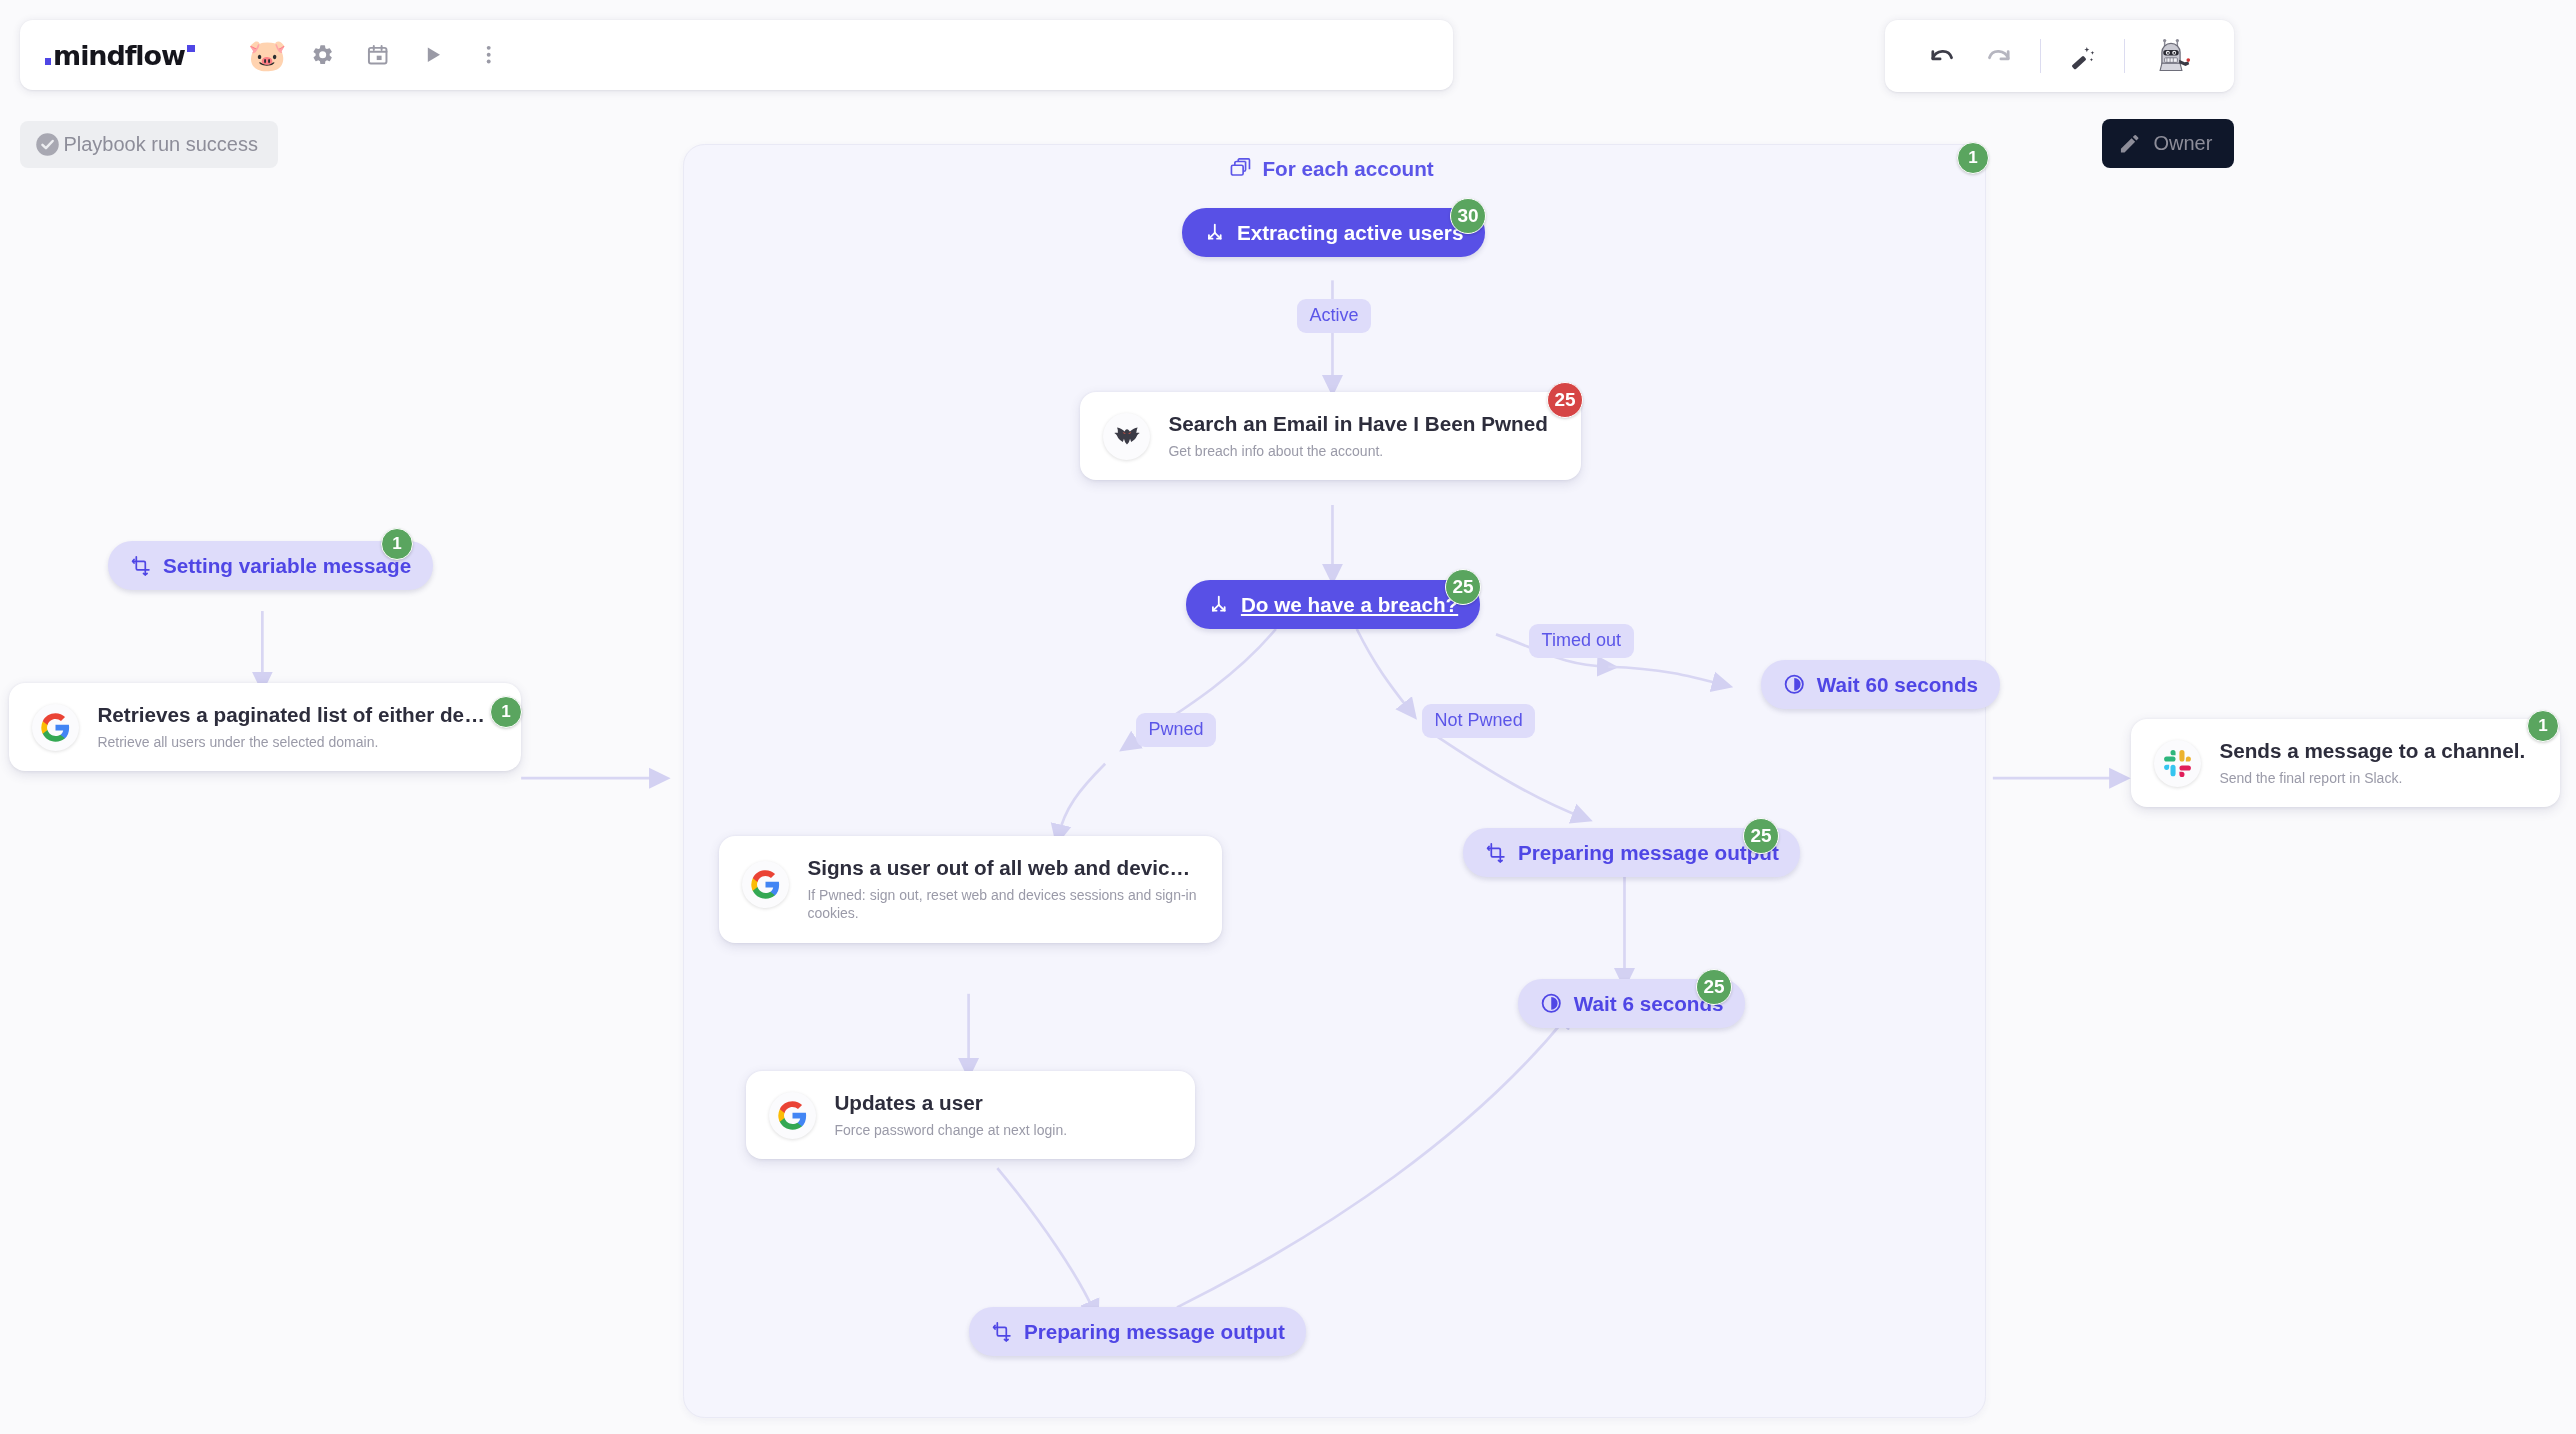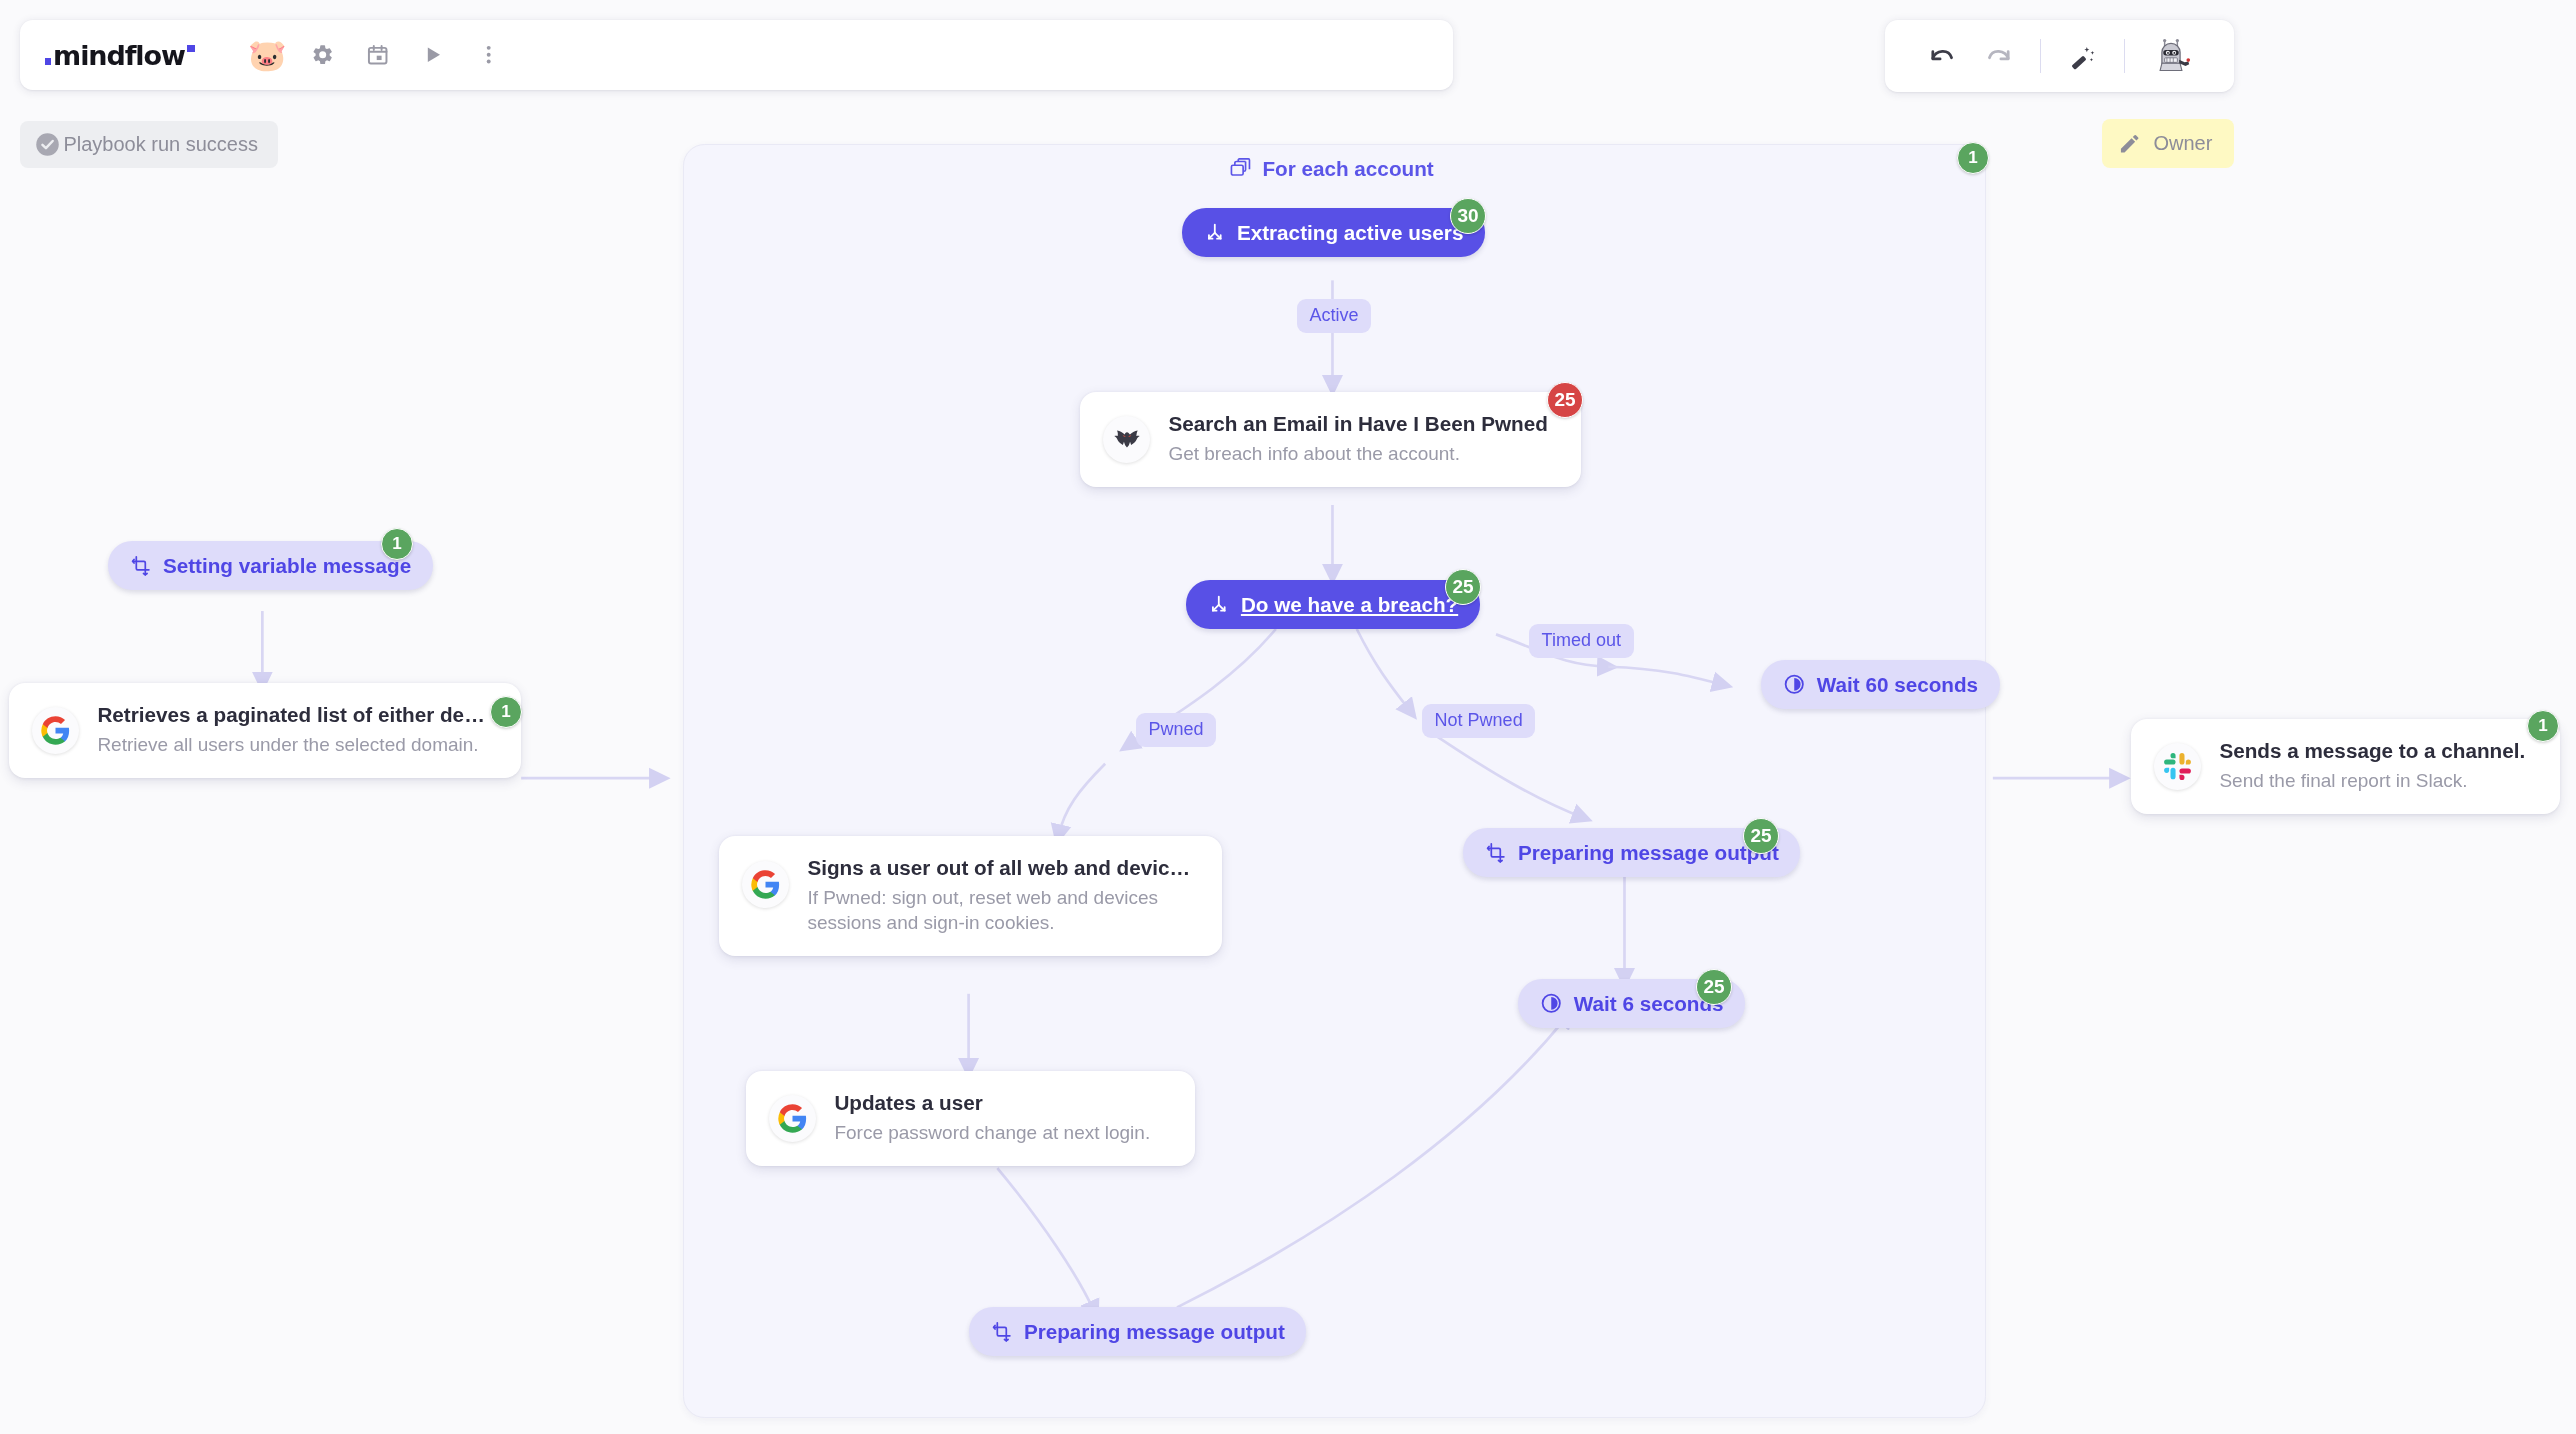--- a/index.html
+++ b/index.html
@@ -57,21 +57,21 @@
     position: absolute; right: 20px; top: 20px;
     width: 349px; height: 72px;
     background:#fff; border-radius: 12.6px;
     box-shadow: 0 1.8px 9px rgba(40,40,80,.10), 0 0.9px 1.8px rgba(40,40,80,.06);
     display:flex; align-items:center; justify-content:center; gap: 27px;
   }
   .rtools .sep { width:0.9px; height:34px; background:#dcdcf0; }
   .owner-chip {
     position:absolute; right: 20px; top: 119px;
     height: 49px; padding: 0 21.6px 0 16px;
-    background:#fef9c3; border-radius: 8px;
+    background:#0f172a; border-radius: 8px;
     display:flex; align-items:center; gap: 12.6px;
   }
   .owner-chip .lbl { font-size:20px; color:#8d8d99; }
 
   
   .loop-box {
     position:absolute; left:683px; top:144px;
     width:1303px; height:1274px;
     background:#f5f5fd; border:0.9px solid #e9e9f5;
     border-radius:21.6px;
@@ -119,21 +119,21 @@
   .card-ic {
     flex:0 0 auto; width:47px; height:47px; border-radius:50%;
     background:#fbfbfd; box-shadow:0 0.9px 3.6px rgba(0,0,0,.13);
     display:flex; align-items:center; justify-content:center;
   }
   .card-txt { display:flex; flex-direction:column; gap:6.3px; min-width:0; }
   .card-title {
     font-size:20.7px; font-weight:700; color:#2d2d3c;
     white-space:nowrap; overflow:hidden; text-overflow:ellipsis;
   }
-  .card-sub { font-size:19px; color:#9a9aa8; line-height:1.3; }
+  .card-sub { font-size:14px; color:#9a9aa8; line-height:1.3; }
 
   
   .elabel {
     position:absolute; background:#dedcfa; color:#5b55e8;
     font-size:18px; border-radius:9px; padding:6.3px 12.6px;
     white-space:nowrap; z-index: 25;
   }
 
   
   #edges { position:absolute; left:0; top:0; width:2576px; height:1435px; z-index:5; pointer-events:none; }

